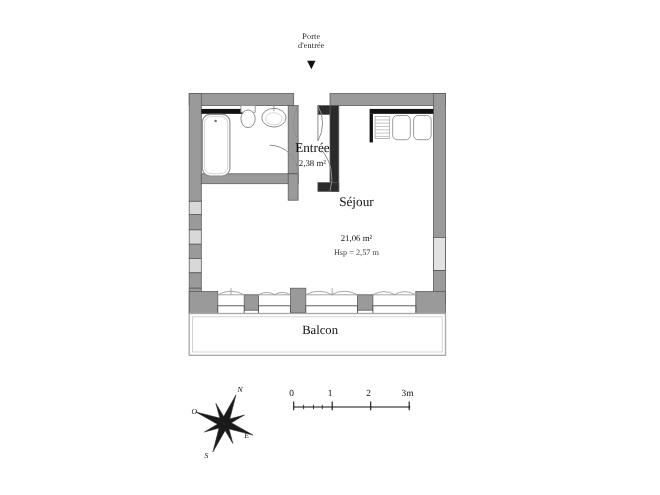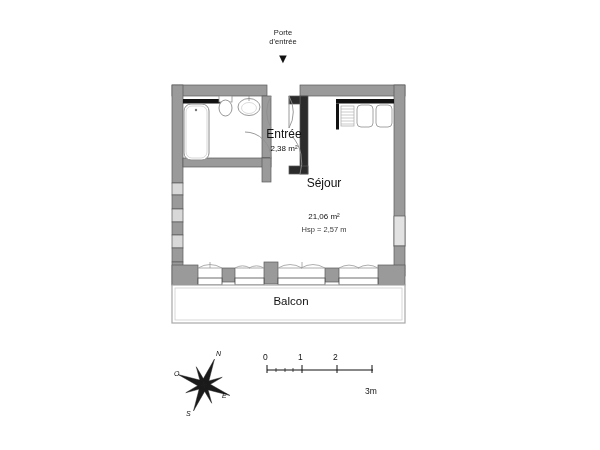--- a/index.html
+++ b/index.html
@@ -1,21 +1,21 @@
 <!DOCTYPE html>
 <html><head>
 <meta charset="utf-8">
 <style>
   html,body{margin:0;padding:0;}
   body{
     width:600px;height:450px;background:#ffffff;
     font-family:"Liberation Sans",sans-serif;
     overflow:hidden;position:relative;
   }
-  #stage{position:absolute;left:0;top:0;width:600px;height:396px;}
+  #stage{position:absolute;left:0;top:0;width:600px;height:396px;font-family:Liberation Serif, serif;}
   .abs{position:absolute;}
 
   
   #entry-note{
     left:243px;top:28px;width:80px;text-align:center;
     font-size:7.5px;color:#1a1a1a;line-height:1.25;letter-spacing:.1px;
   }
   #entry-arrow{
     left:274px;top:52px;width:18px;height:14px;
     color:#111;font-size:13px;line-height:14px;text-align:center;
@@ -226,21 +226,21 @@
     <div class="ar">21,06 m²</div>
     <div class="hsp">Hsp = 2,57 m</div>
   </div>
 
   <div class="abs rlabel" id="lbl-balcon">Balcon</div>
 
   <div class="abs" id="scale">
     <span class="sv" style="left:1px;">0</span>
     <span class="sv" style="left:36px;">1</span>
     <span class="sv" style="left:71px;">2</span>
-    <span class="sv" style="left:103px;margin-top:34px;">3m</span>
+    <span class="sv" style="left:103px;">3m</span>
   </div>
 
   <div class="abs" id="compass">
     <span class="cdir" style="left:48px;top:2px;">N</span>
     <span class="cdir" style="left:54px;top:44px;">E</span>
     <span class="cdir" style="left:18px;top:62px;">S</span>
     <span class="cdir" style="left:6px;top:22px;">O</span>
   </div>
 
 </div>

